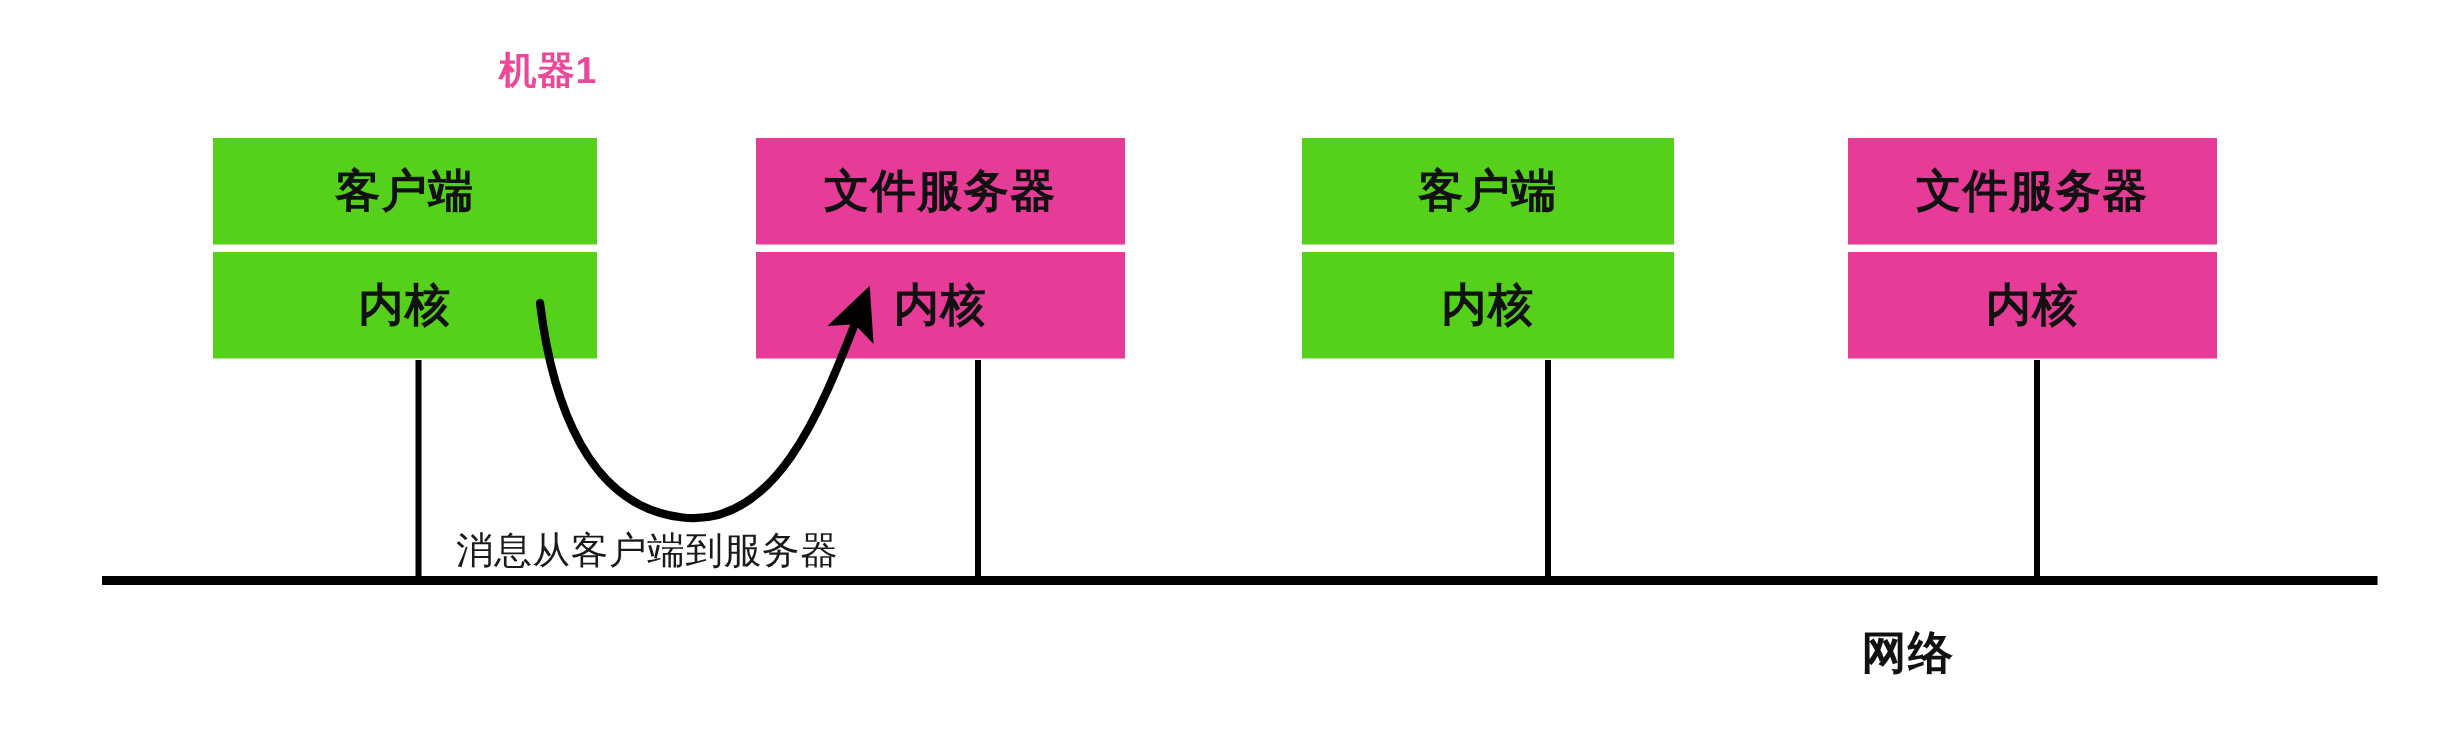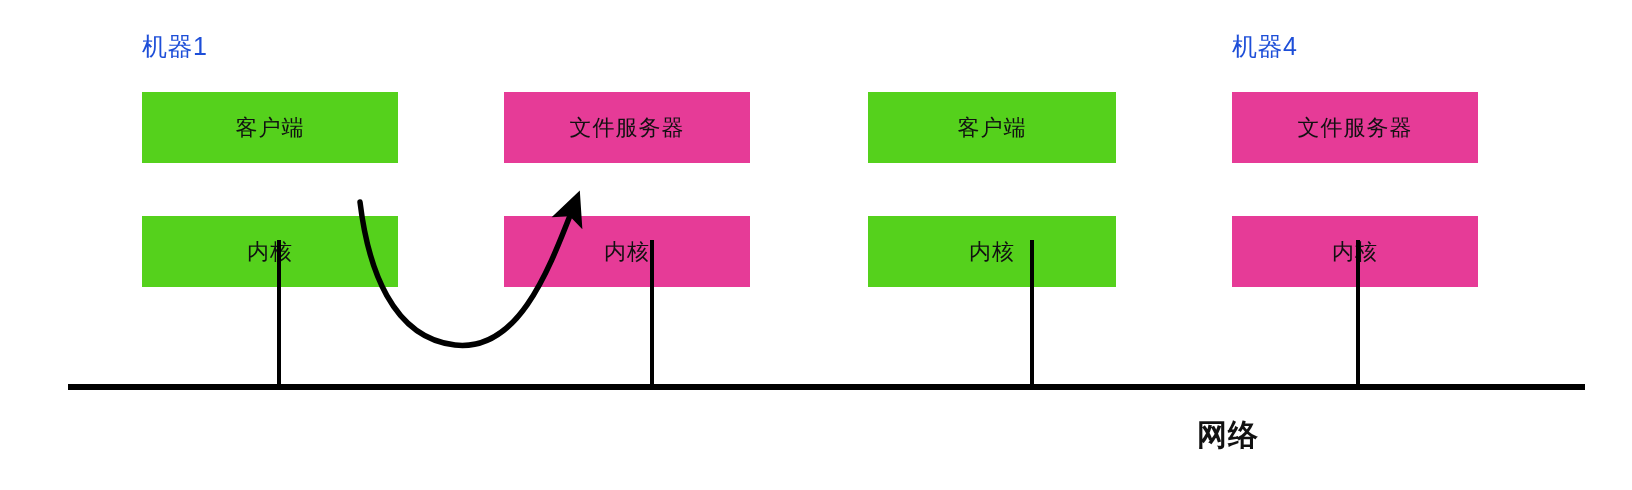--- a/index.html
+++ b/index.html
@@ -13,44 +13,44 @@
   #canvas {
     position: relative;
     width: 1632px;
     height: 490px;
     background: #ffffff;
     overflow: hidden;
   }
   .machine-label {
     position: absolute;
     font-size: 25px;
-    font-weight: 400;
-    color: #1d4ed8;
-    text-align: left;
+    font-weight: 700;
+    color: #ec4899;
+    text-align: right;
     white-space: nowrap;
     letter-spacing: 0.5px;
   }
   .machine-stack {
     position: absolute;
     display: flex;
     flex-direction: column;
     gap: 5px;
   }
   .layer {
     display: flex;
     align-items: center;
     justify-content: center;
-    font-size: 22px;
-    font-weight: 400;
+    font-size: 30px;
+    font-weight: 700;
     color: #111111;
     letter-spacing: 1px;
     box-sizing: border-box;
   }
   .layer-app { height: 71px; }
-  .layer-kernel { height: 71px; margin-top: 48px; }
+  .layer-kernel { height: 71px; }
   .conn-line {
     position: absolute;
     width: 4px;
     background: #000000;
   }
   .network-line {
     position: absolute;
     height: 6px;
     background: #000000;
   }
@@ -94,33 +94,33 @@
     <div class="layer layer-kernel" style="background:#e63b97;">内核</div>
   </div>
   <div class="conn-line" style="left:650px; top:240px; height:148px;"></div>
 
   <div class="machine-stack" style="left:868px; top:92px; width:248px;">
     <div class="layer layer-app" style="background:#55d11c;">客户端</div>
     <div class="layer layer-kernel" style="background:#55d11c;">内核</div>
   </div>
   <div class="conn-line" style="left:1030px; top:240px; height:148px;"></div>
 
-  <div class="machine-label" style="left:1232px; top:30px; width:246px;">机器4</div>
   <div class="machine-stack" style="left:1232px; top:92px; width:246px;">
     <div class="layer layer-app" style="background:#e63b97;">文件服务器</div>
     <div class="layer layer-kernel" style="background:#e63b97;">内核</div>
   </div>
   <div class="conn-line" style="left:1356px; top:240px; height:148px;"></div>
 
   <svg id="arrow-svg" width="1632" height="490">
     <defs>
       <marker id="arrowhead" markerWidth="7" markerHeight="7" refX="3.2" refY="3.2" orient="auto" markerUnits="strokeWidth">
         <path d="M 0.2 0.2 L 6.6 3.2 L 0.2 6.2 L 1.6 3.2 Z" fill="#000000"></path>
       </marker>
     </defs>
     <path d="M 360 202 C 368 268, 392 338, 455 345 C 518 352, 548 272, 573 208" stroke="#000000" stroke-width="5.5" fill="none" stroke-linecap="round" marker-end="url(#arrowhead)"></path>
   </svg>
 
+  <div class="arrow-caption" style="left:304px; top:350px;">消息从客户端到服务器</div>
 
   <div class="network-line" style="left:68px; top:384px; width:1517px;"></div>
-  <div class="network-label" style="left:1197px; top:415px;text-align:right;">网络</div>
+  <div class="network-label" style="left:1241px; top:415px;text-align:right;">网络</div>
 
 </div>
 
 </body></html>

